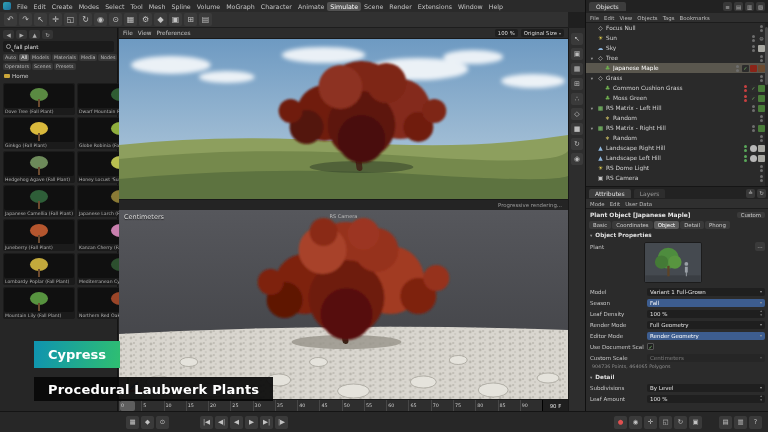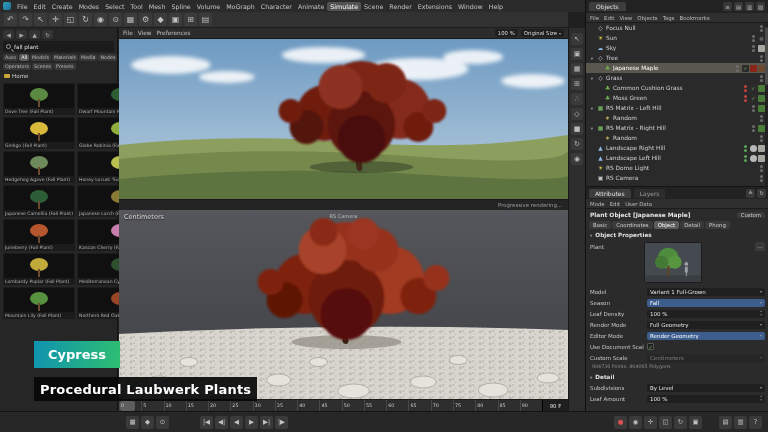--- a/index.html
+++ b/index.html
@@ -114,21 +114,21 @@
 .tend{width:26px;background:#1f1f1f;border-left:1px solid #000;display:flex;align-items:center;justify-content:center;font-size:5.4px;color:#e0e0e0;}
 .bottom-bar{position:absolute;left:0;top:411px;width:768px;height:21px;background:#272727;border-top:1px solid #141414;display:flex;align-items:center;padding:0 6px;gap:3px;z-index:7;}
 .bb-group{display:flex;gap:2px;align-items:center;}
 .bb-icon{width:13px;height:13px;background:#3a3a3a;border-radius:2px;display:flex;align-items:center;justify-content:center;font-size:6.5px;color:#c2c2c2;}
 .bb-icon.rec{color:#e05050;}
 .gap1{margin-left:28px;}
 .push{margin-left:auto;}
 
 
 .badge{position:absolute;left:34px;top:341px;height:27px;padding:0 14px;display:flex;align-items:center;font-size:13px;font-weight:bold;color:#fff;background:linear-gradient(100deg,#0f93b0,#2fbf71);z-index:30;}
-.title-overlay{position:absolute;left:34px;top:377px;height:24px;padding:0 6px;display:flex;align-items:center;font-size:13px;font-weight:bold;color:#fff;background:rgba(8,8,8,0.92);z-index:30;letter-spacing:.2px;}
+.title-overlay{position:absolute;left:34px;top:377px;height:24px;padding:0 14px;display:flex;align-items:center;font-size:13px;font-weight:bold;color:#fff;background:rgba(8,8,8,0.92);z-index:30;letter-spacing:.2px;}
 </style>
 </head>
 <body>
 
 <div class="app">
 
   <div class="menubar">
     <span class="logo"></span>
     <span id="menubarItems" style="display:flex;">
         <span class="mb-item">File</span>

